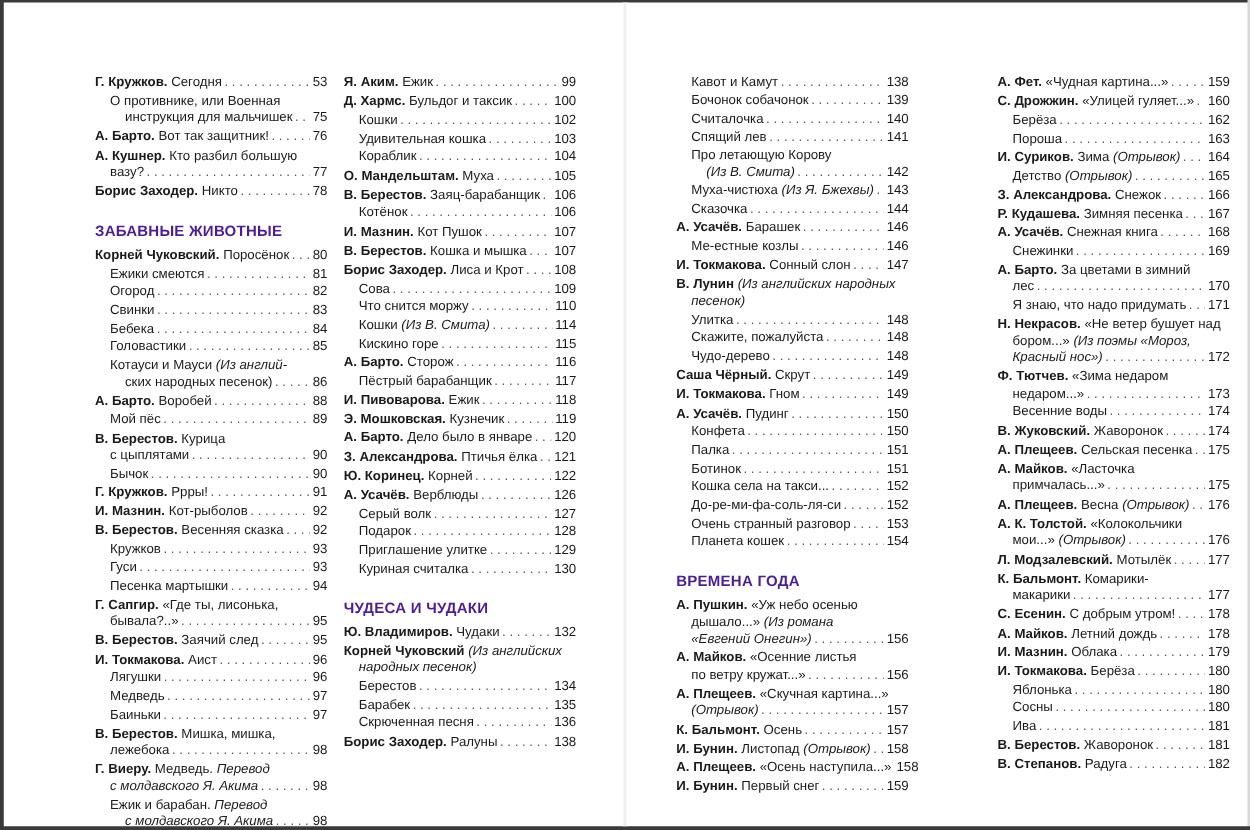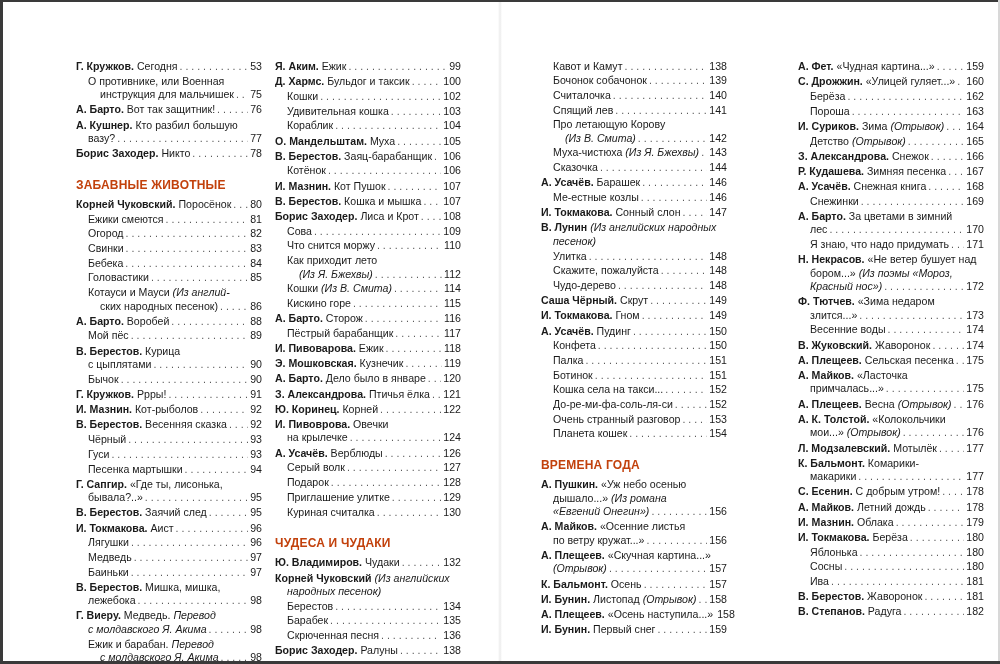--- a/index.html
+++ b/index.html
@@ -22,21 +22,21 @@
   .entry.sub { padding-left:12px; margin-top:-0.5px; }
   .author { font-weight:bold; }
   .title { font-weight:normal; }
   .note { font-style:italic; }
   .line { display:flex; align-items:baseline; }
   .line .txt { white-space:nowrap; }
   .line .dots { flex:1; overflow:hidden; white-space:nowrap; color:#555; letter-spacing:1.5px; margin:0 2px; }
   .line .dots::before { content:". . . . . . . . . . . . . . . . . . . . . . . . . . . . . . . . . . . . . . . . . . . . . . . . . . . . . . . . . . . . . . . . . . . . ."; letter-spacing:0; }
   .line .page { white-space:nowrap; }
   .cont { padding-left:12px; }
-  .section-heading { color:#c2410c; font-weight:bold; font-size:12px; margin:18px 0 6px 0; letter-spacing:0.2px; }
+  .section-heading { color:#4c1d95; font-weight:bold; font-size:12px; margin:18px 0 6px 0; letter-spacing:0.2px; }
 </style>
 </head>
 <body>
 
 <div class="frame-top"></div>
 <div class="frame-left"></div>
 <div class="frame-right"></div>
 <div class="frame-bottom"></div>
 <div class="spine"></div>
 
@@ -182,21 +182,21 @@
     </div>
     <div class="entry">
       <div class="line">
         <span class="txt"><span class="author">В. Берестов.</span> <span class="title">Весенняя сказка</span></span>
         <span class="dots"></span>
         <span class="page">92</span>
       </div>
     </div>
     <div class="entry sub">
       <div class="line">
-        <span class="txt"><span class="title">Чёрный</span></span>
+        <span class="txt"><span class="title">Кружков</span></span>
         <span class="dots"></span>
         <span class="page">93</span>
       </div>
     </div>
     <div class="entry sub">
       <div class="line">
         <span class="txt"><span class="title">Гуси</span></span>
         <span class="dots"></span>
         <span class="page">93</span>
       </div>
@@ -371,30 +371,20 @@
     </div>
     <div class="entry sub">
       <div class="line">
         <span class="txt"><span class="title">Что снится моржу</span></span>
         <span class="dots"></span>
         <span class="page">110</span>
       </div>
     </div>
     <div class="entry sub">
       <div class="line">
-        <span class="txt"><span class="title">Как приходит лето</span></span>
-      </div>
-      <div class="line cont">
-        <span class="txt"><span class="note">(Из Я. Бжехвы)</span></span>
-        <span class="dots"></span>
-        <span class="page">112</span>
-      </div>
-    </div>
-    <div class="entry sub">
-      <div class="line">
         <span class="txt"><span class="title">Кошки</span> <span class="note">(Из В. Смита)</span></span>
         <span class="dots"></span>
         <span class="page">114</span>
       </div>
     </div>
     <div class="entry sub">
       <div class="line">
         <span class="txt"><span class="title">Кискино горе</span></span>
         <span class="dots"></span>
         <span class="page">115</span>
@@ -440,30 +430,20 @@
         <span class="txt"><span class="author">З. Александрова.</span> <span class="title">Птичья ёлка</span></span>
         <span class="dots"></span>
         <span class="page">121</span>
       </div>
     </div>
     <div class="entry">
       <div class="line">
         <span class="txt"><span class="author">Ю. Коринец.</span> <span class="title">Корней</span></span>
         <span class="dots"></span>
         <span class="page">122</span>
-      </div>
-    </div>
-    <div class="entry">
-      <div class="line">
-        <span class="txt"><span class="author">И. Пивоврова.</span> <span class="title">Овечки</span></span>
-      </div>
-      <div class="line cont">
-        <span class="txt"><span class="title">на крылечке</span></span>
-        <span class="dots"></span>
-        <span class="page">124</span>
       </div>
     </div>
     <div class="entry">
       <div class="line">
         <span class="txt"><span class="author">А. Усачёв.</span> <span class="title">Верблюды</span></span>
         <span class="dots"></span>
         <span class="page">126</span>
       </div>
     </div>
     <div class="entry sub">
@@ -874,21 +854,21 @@
         <span class="txt"><span class="note">Красный нос»)</span></span>
         <span class="dots"></span>
         <span class="page">172</span>
       </div>
     </div>
     <div class="entry">
       <div class="line">
         <span class="txt"><span class="author">Ф. Тютчев.</span> <span class="title">«Зима недаром</span></span>
       </div>
       <div class="line cont">
-        <span class="txt"><span class="title">злится...»</span></span>
+        <span class="txt"><span class="title">недаром...»</span></span>
         <span class="dots"></span>
         <span class="page">173</span>
       </div>
     </div>
     <div class="entry sub">
       <div class="line">
         <span class="txt"><span class="title">Весенние воды</span></span>
         <span class="dots"></span>
         <span class="page">174</span>
       </div>

